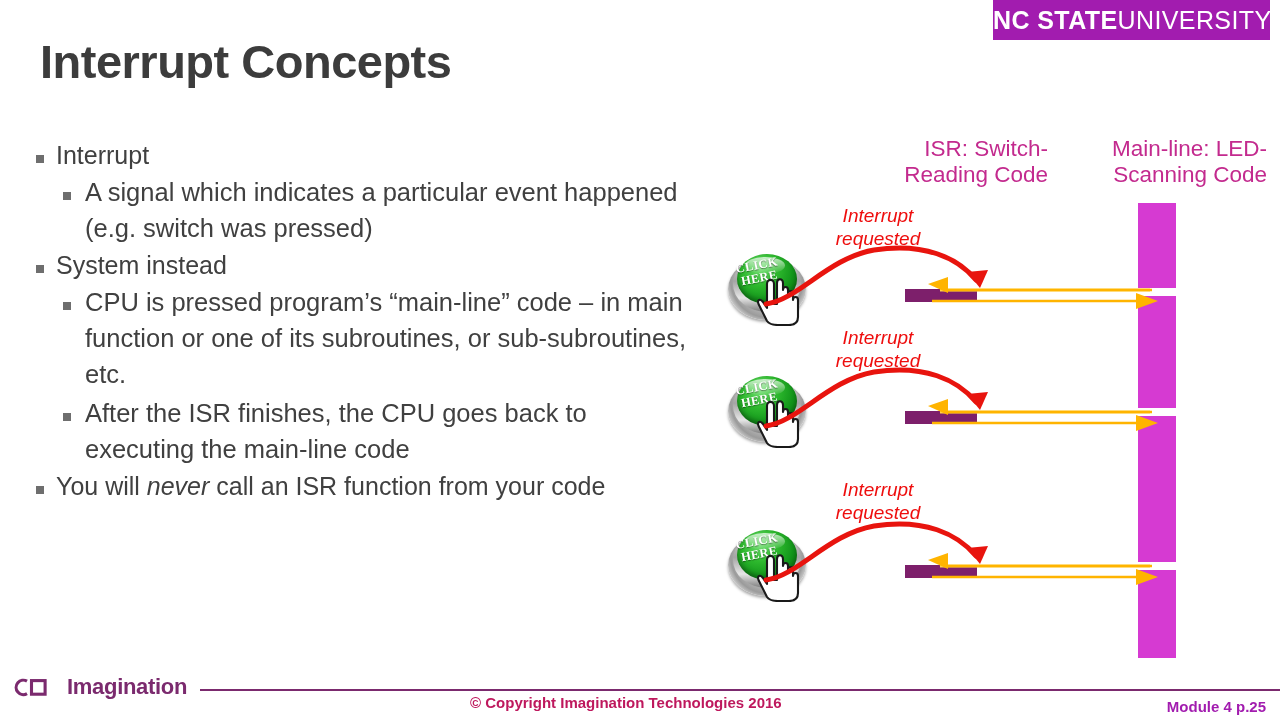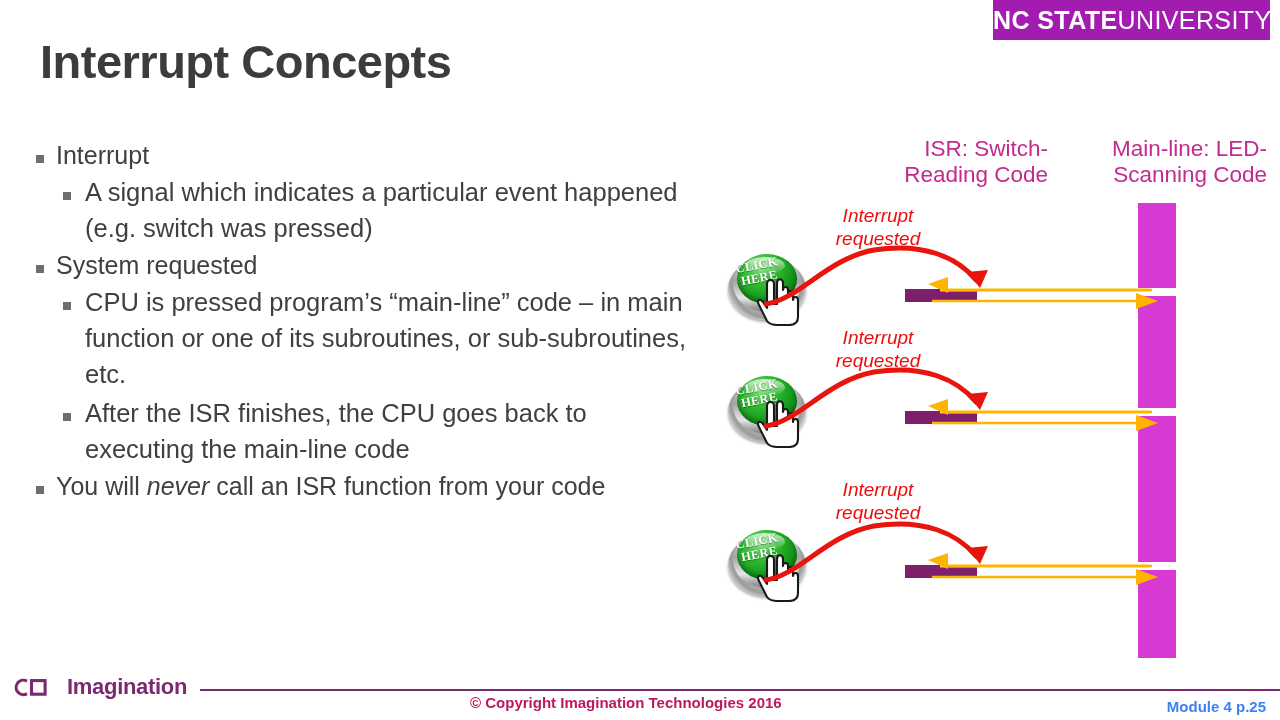--- a/index.html
+++ b/index.html
@@ -175,21 +175,21 @@
   }
   #imagination-logo .wordmark {
     color: #7b2a6e; font-size: 22px; font-weight: bold; letter-spacing: -.3px;
   }
   #footer-copy {
     position: absolute; left: 470px; top: 694px;
     color: #be185d; font-size: 15px; font-weight: bold;
   }
   #footer-module {
     position: absolute; right: 14px; top: 698px;
-    color: #3b82f6; font-size: 15px; font-weight: bold;
+    color: #a21caf; font-size: 15px; font-weight: bold;
   }
 </style>
 </head>
 <body>
 
 <div id="slide">
 
   <div id="ncsu-banner">
     <div class="wm"><span class="b">NC STATE</span><span class="l">UNIVERSITY</span></div>
   </div>
@@ -203,21 +203,21 @@
       <span class="txt">Interrupt</span>
     </div>
 
     <div class="bullet lvl2">
       <span class="mark"><i></i></span>
       <span class="txt">A signal which indicates a particular event happened (e.g. switch was pressed)</span>
     </div>
 
     <div class="bullet lvl1">
       <span class="mark"><i></i></span>
-      <span class="txt">System requested</span>
+      <span class="txt">System instead</span>
     </div>
 
     <div class="bullet lvl2">
       <span class="mark"><i></i></span>
       <span class="txt">CPU is pressed program’s “main-line” code – in main function or one of its subroutines, or sub-subroutines, etc.</span>
     </div>
 
 
     <div class="bullet lvl2">
       <span class="mark"><i></i></span>

